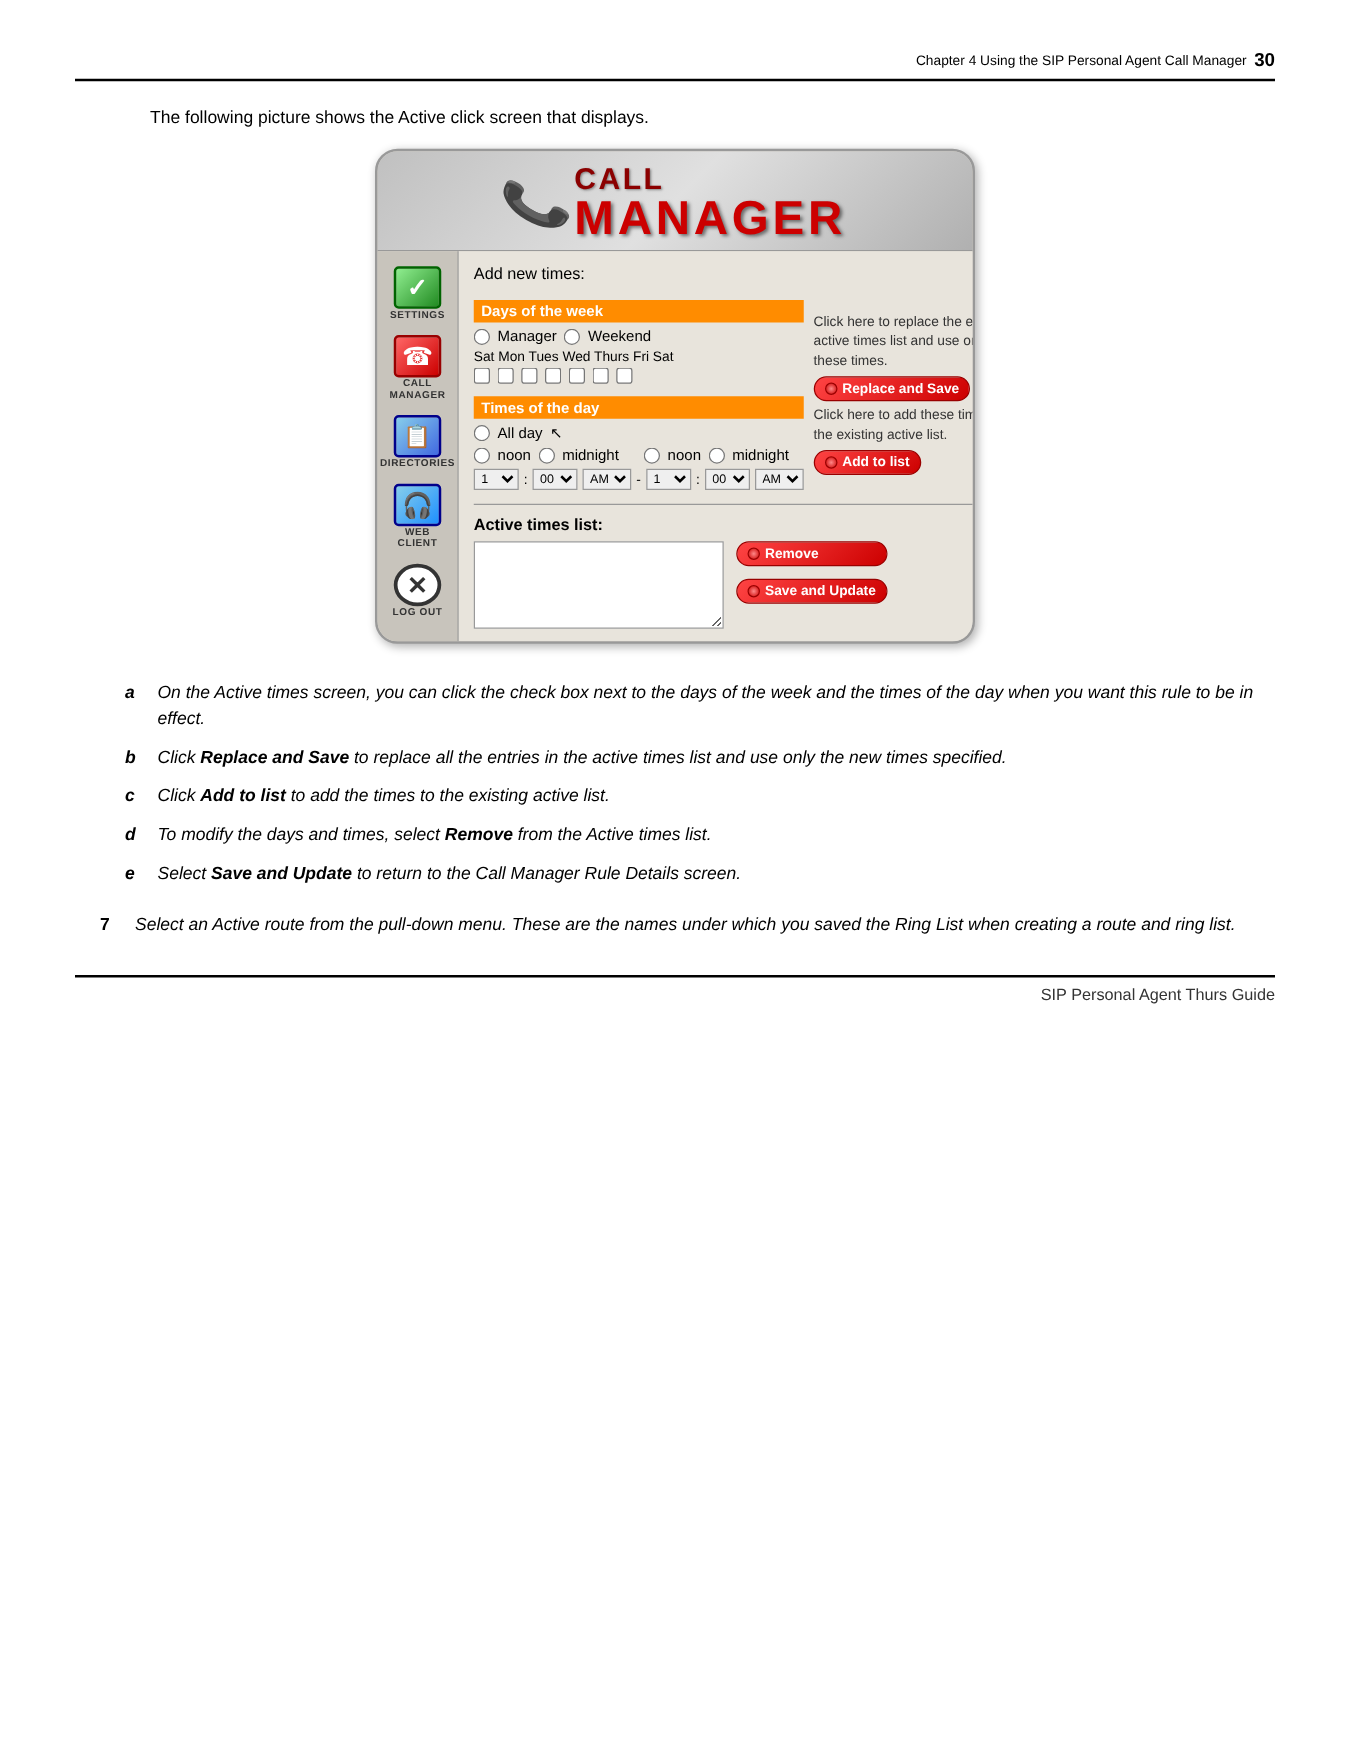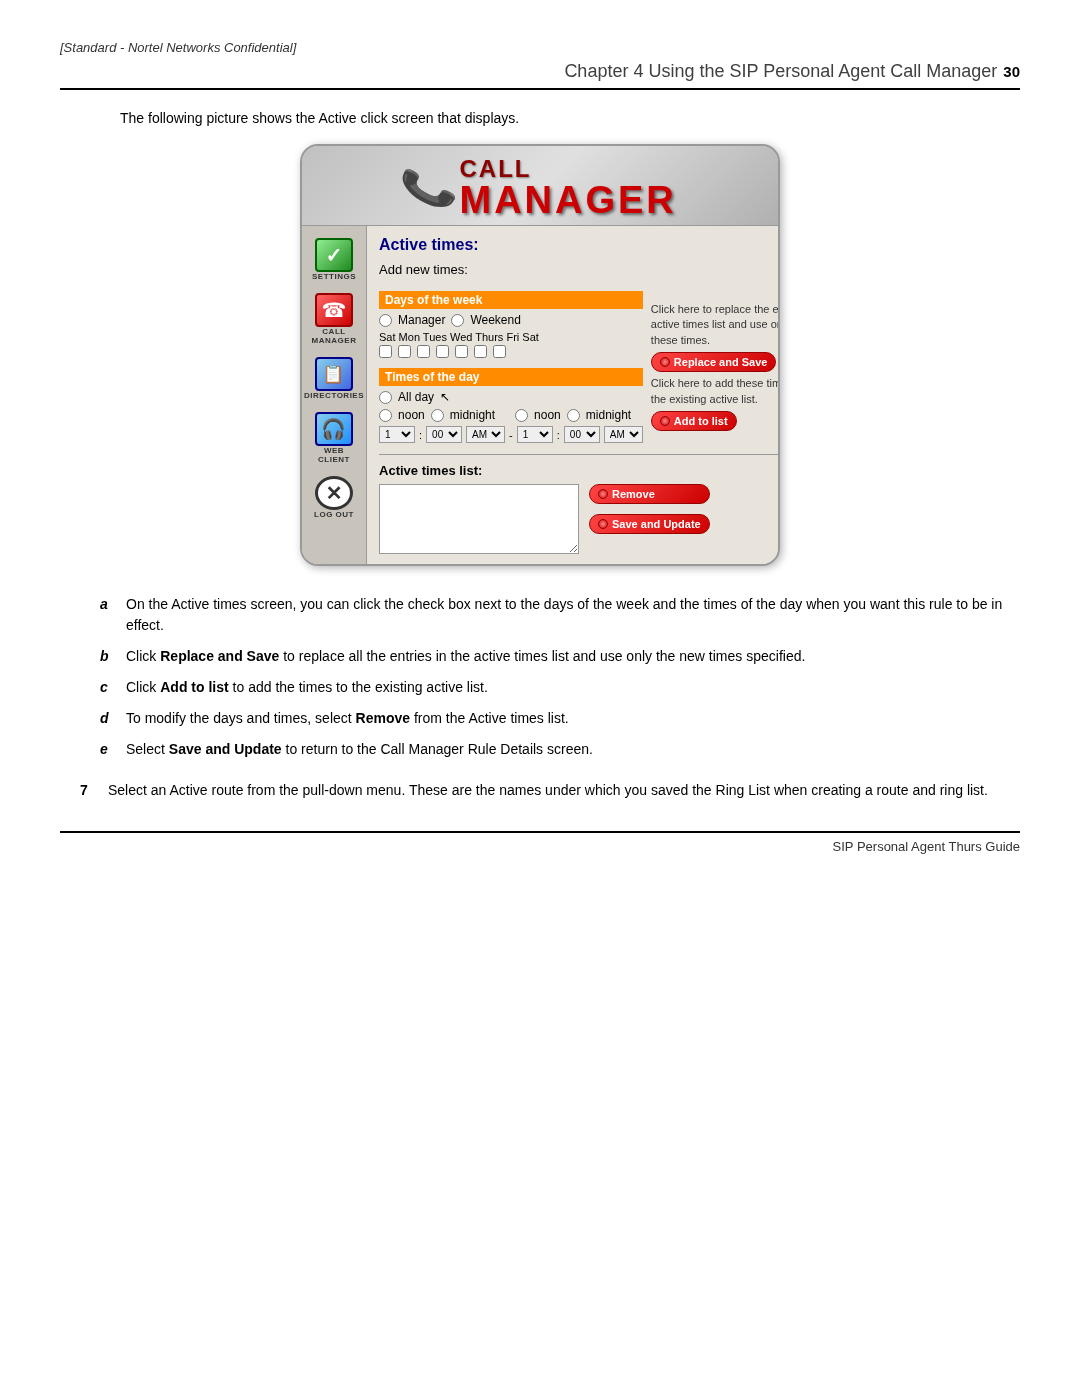--- a/index.html
+++ b/index.html
@@ -30,22 +30,22 @@
     .header-chapter {
       display: flex;
       justify-content: flex-end;
       align-items: center;
       border-bottom: 2px solid #000;
       padding-bottom: 6px;
       margin-bottom: 20px;
     }
 
     .chapter-text {
-      font-size: 18px;
-      color: #404040;
+      font-size: 11px;
+      color: #000000;
     }
 
     .chapter-number {
       font-weight: bold;
       font-size: 15px;
       margin-left: 6px;
     }
 
     
     .intro-text {
@@ -396,20 +396,21 @@
     }
 
     .item-letter {
       font-weight: bold;
       font-style: italic;
       min-width: 14px;
     }
 
     .item-text {
       flex: 1;
+      font-style: italic;
     }
 
     
     .numbered-item {
       display: flex;
       gap: 12px;
       margin-left: 20px;
       margin-bottom: 16px;
       font-size: 14px;
       line-height: 1.5;
@@ -432,21 +433,20 @@
     .footer-text {
       font-size: 13px;
       color: #333;
     }
   </style>
 </head>
 <body>
 
 <div class="page-container">
 
-  <div class="header-confidential">[Standard - Nortel Networks Confidential]</div>
 
   <div class="header-chapter">
     <span class="chapter-text">Chapter 4  Using the SIP Personal Agent Call Manager</span>
     <span class="chapter-number">30</span>
   </div>
 
   <div class="intro-text">The following picture shows the Active click screen that displays.</div>
 
   <div class="screenshot-wrapper">
     <div class="screenshot-box">
@@ -489,21 +489,20 @@
 
           <div class="sidebar-item">
             <div class="icon-logout">✕</div>
             <span class="sidebar-label">LOG OUT</span>
           </div>
 
         </div>
 
         <div class="content-panel">
 
-          <div class="active-times-title">Active times:</div>
           <div class="add-new-times-label">Add new times:</div>
 
           <div class="form-columns">
 
             <div class="form-left">
 
               <div class="section-header">Days of the week</div>
 
               <div class="radio-group">
                 <input type="radio" name="daytype" style="">

